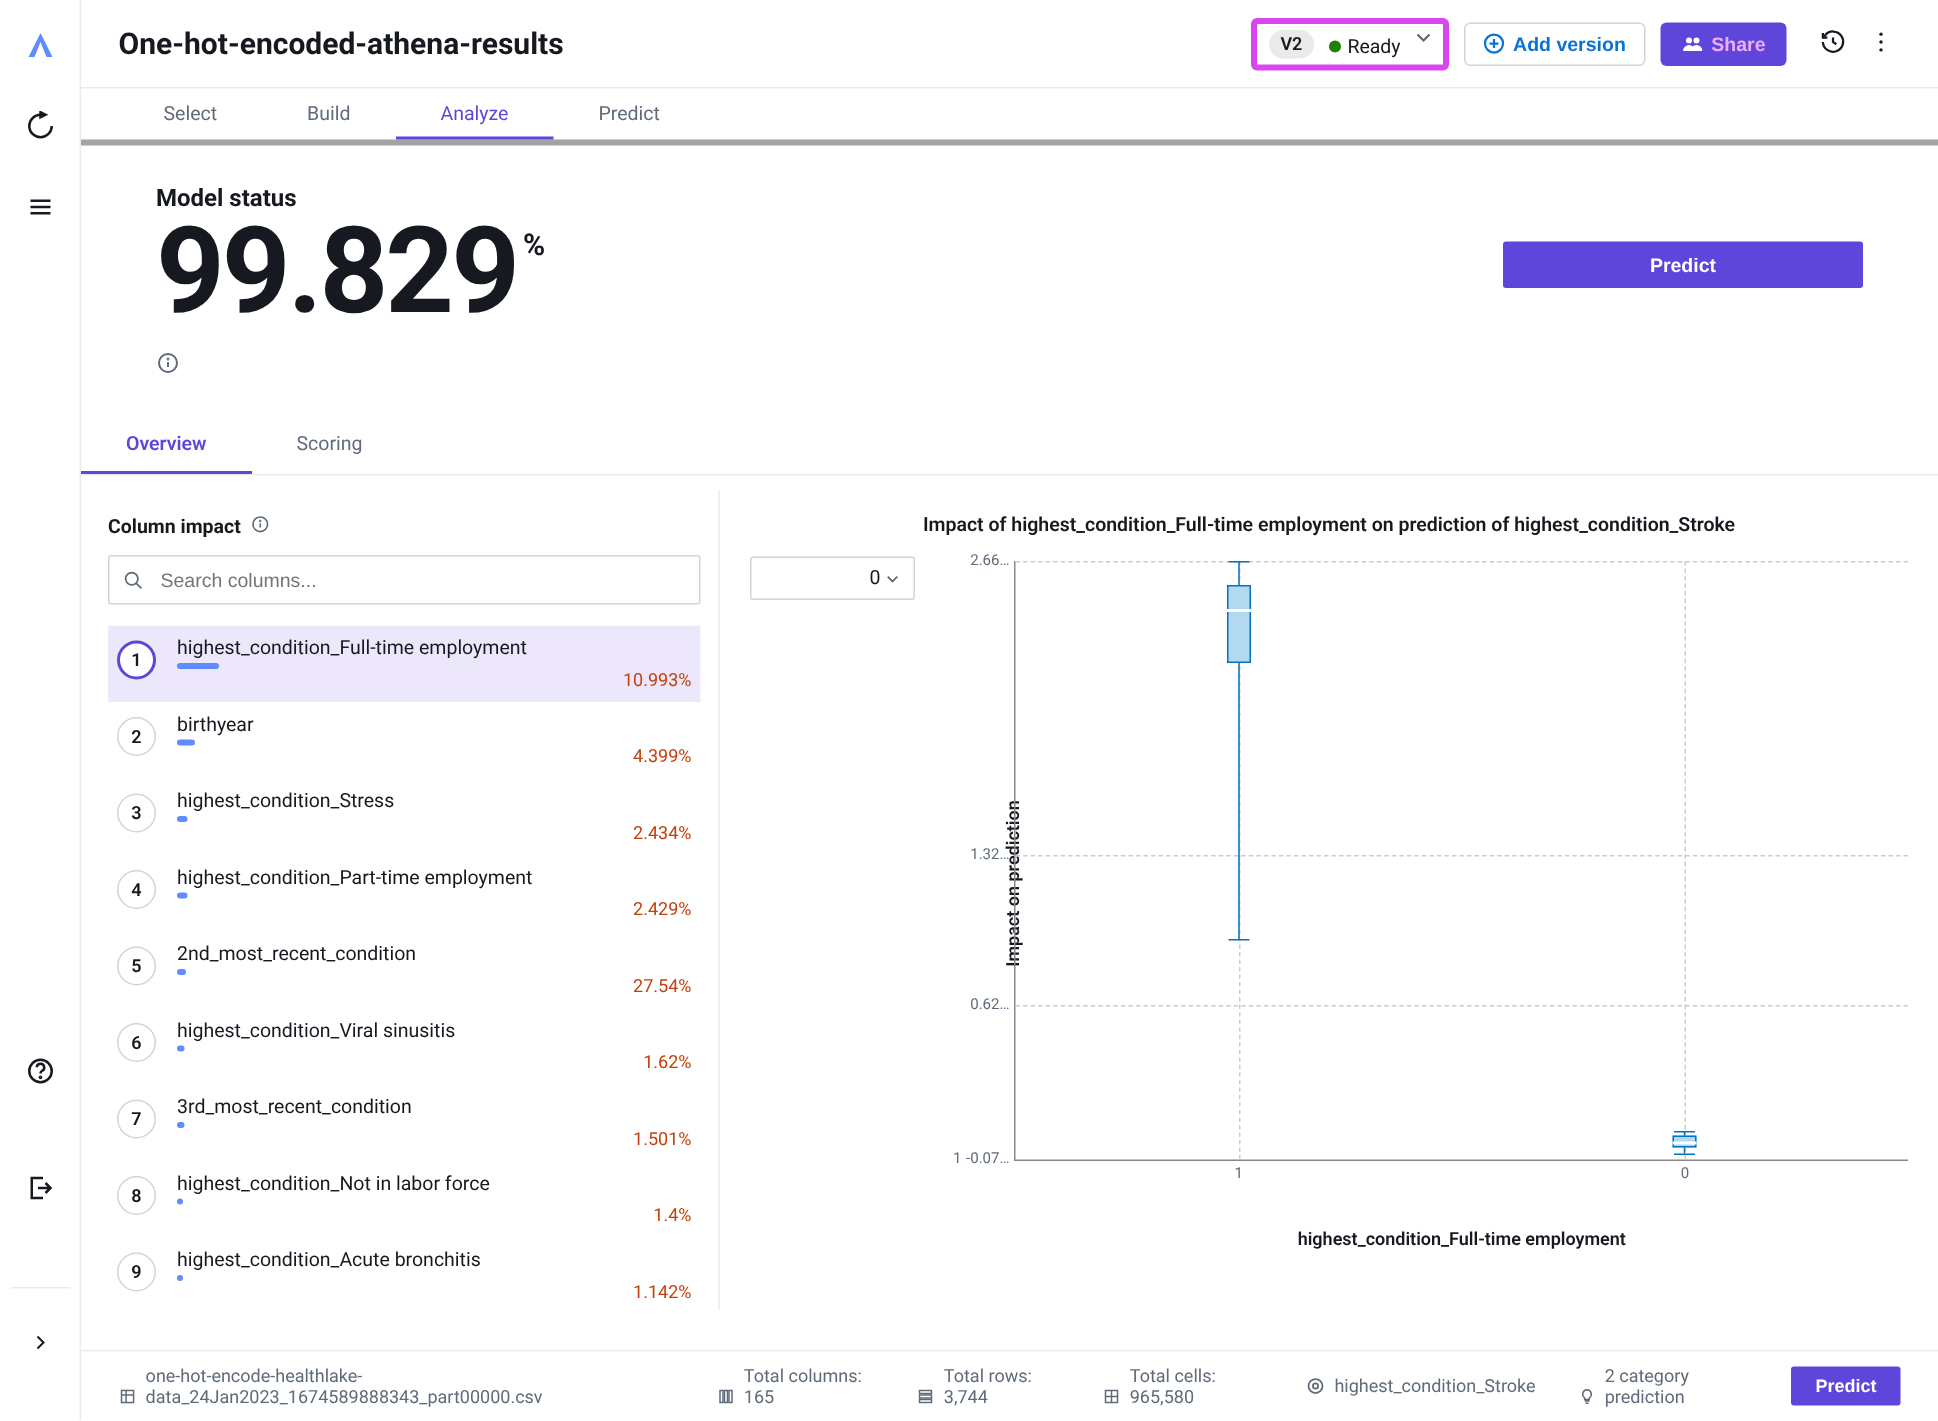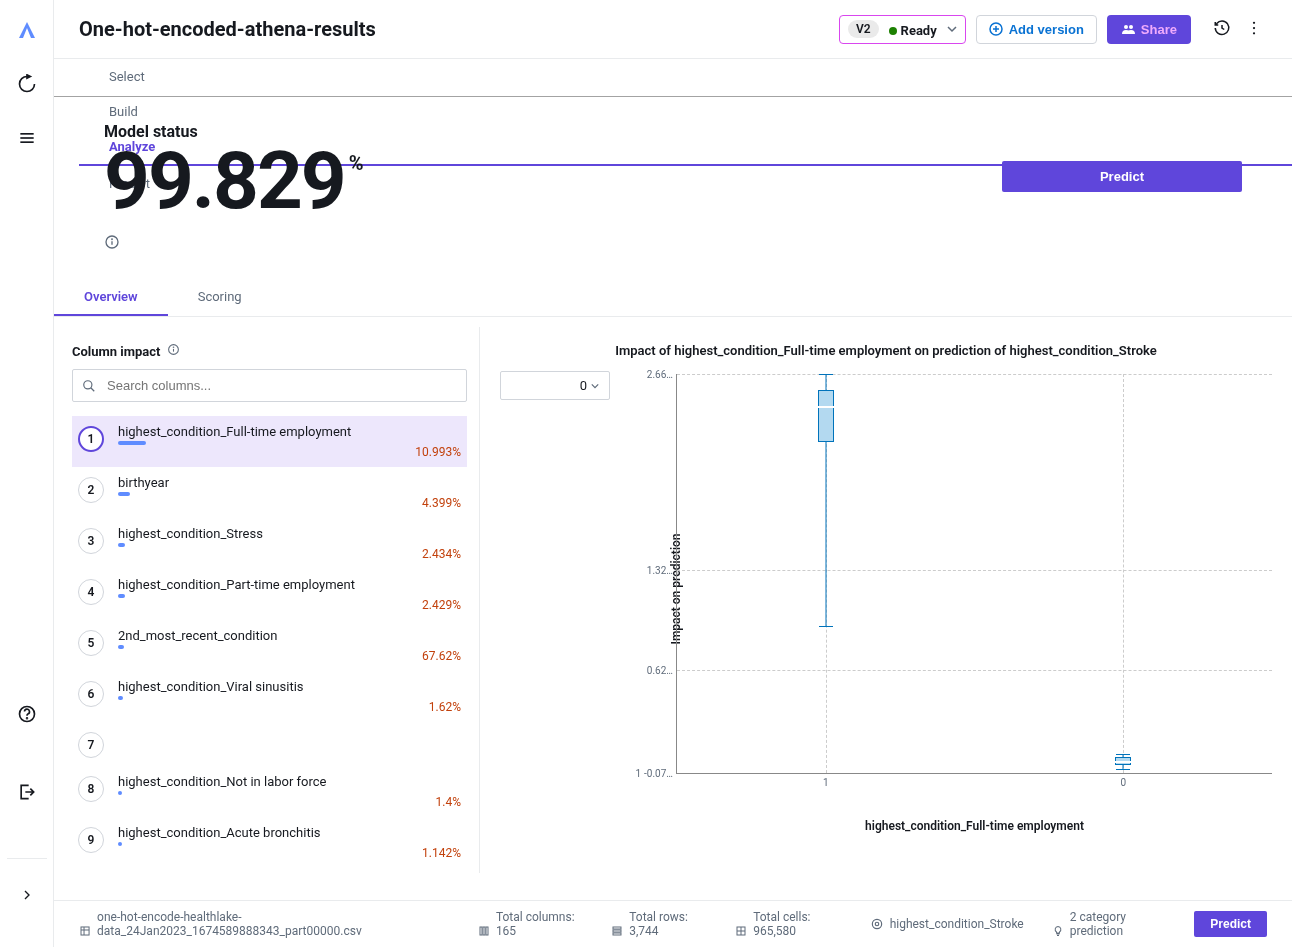--- a/index.html
+++ b/index.html
@@ -3,30 +3,30 @@
 <meta charset="utf-8">
 <style>
 * { box-sizing: border-box; margin: 0; padding: 0; }
 body { font-family: -apple-system, BlinkMacSystemFont, "Segoe UI", Roboto, "Helvetica Neue", Arial, sans-serif; background: #fff; color: #16191f; width: 1292px; height: 947px; overflow: hidden; position: relative; }
 .sidebar-left { position: absolute; left: 0; top: 0; width: 54px; height: 947px; border-right: 1px solid #e9ebed; display: flex; flex-direction: column; align-items: center; padding-top: 18px; }
 .sidebar-left .logo { width: 24px; height: 24px; margin-bottom: 30px; }
 .sidebar-left .nav-icon { width: 24px; height: 24px; margin-bottom: 30px; display: flex; align-items: center; justify-content: center; cursor: pointer; }
 .sidebar-bottom { position: absolute; bottom: 10px; display: flex; flex-direction: column; align-items: center; gap: 24px; }
 .topbar { position: absolute; left: 54px; top: 0; right: 0; height: 59px; display: flex; align-items: center; padding: 0 25px; border-bottom: 1px solid #e9ebed; }
 .topbar .title { font-size: 20px; font-weight: 700; flex: 1; }
-.version-badge-wrap { display: flex; align-items:center; border: 1px solid #d946ef; border-radius: 4px; padding: 4px 8px; gap: 10px; margin-right: 10px; }
+.version-badge-wrap { display: flex; border: 4px solid #d946ef; border-radius: 4px; padding: 4px 8px; gap: 10px; margin-right: 10px; }
 .version-badge { background: #eaeaea; border-radius: 10px; padding: 2px 8px; font-size: 12px; font-weight: 600; }
 .ready-dot { width: 8px; height: 8px; border-radius: 4px; background: #1d8102; display: inline-block; margin-right: 4px; }
-.ready-text { font-size: 13px; font-weight: bold; }
+.ready-text { font-size: 13px; }
 .btn-outline { border: 1px solid #d1d5db; border-radius: 4px; padding: 6px 12px; font-size: 13px; font-weight: 600; color: #0972d3; background: #fff; display: flex; align-items: center; gap: 6px; cursor: pointer; margin-right: 10px; }
 .btn-primary { background: #5f46db; color: #f0abfc; border: none; border-radius: 4px; padding: 7px 14px; font-size: 13px; font-weight: 600; display: flex; align-items: center; gap: 6px; cursor: pointer; margin-right: 12px; }
 .icon-btn { background: none; border: none; cursor: pointer; padding: 4px; margin-left: 6px; }
-.tabs { position: absolute; left: 54px; top: 59px; right: 0; height: 38px; border-bottom: 1px solid #a3a3a3; display: flex; padding-left: 25px; flex-direction: column; }
+.tabs { position: absolute; left: 54px; top: 59px; right: 0; height: 38px; border-bottom: 4px solid #a3a3a3; display: flex; padding-left: 25px; }
 .tab { padding: 10px 30px; font-size: 13px; color: #5f6b7a; cursor: pointer; }
-.tab.active { color: #5f46db; font-weight: 700; border-bottom: 2px solid #5f46db; }
+.tab.active { color: #5f46db; font-weight: 400; border-bottom: 2px solid #5f46db; }
 .main-content { position: absolute; left: 54px; top: 97px; right: 0; bottom: 47px; overflow: hidden; }
 .model-status { padding: 25px 50px 10px 50px; }
 .model-status-label { font-size: 16px; font-weight: 700; }
 .accuracy-row { display: flex; align-items: flex-start; }
 .accuracy-big { font-size: 80px; font-weight: 700; line-height: 1; letter-spacing: -2px; }
 .accuracy-pct { font-size: 20px; font-weight: 700; margin-top: 10px; margin-left: 4px; }
 .predict-btn-big { margin-left: auto; background: #5f46db; color: #fff; border: none; border-radius: 2px; padding: 8px 0; width: 240px; font-size: 13px; font-weight: 600; cursor: pointer; margin-top: 20px; }
 .accuracy-desc { font-size: 24px; font-weight: 400; margin-top: 4px; max-width: 900px; line-height: 1.4; }
 .info-icon-inline { display: inline-block; vertical-align: middle; }
 .sub-tabs { display: flex; margin-top: 20px; border-bottom: 1px solid #e9ebed; margin-left: -50px; margin-right: -50px; padding-left: 0; }
@@ -233,33 +233,38 @@
               <div class="impact-name">highest_condition_Part-time employment</div>
               <div class="impact-bar" style="width: 7px;"></div>
               <div class="impact-pct">2.429%</div>
             </div>
           </div>
           <div class="impact-item">
             <div class="impact-rank">5</div>
             <div class="impact-body">
               <div class="impact-name">2nd_most_recent_condition</div>
               <div class="impact-bar" style="width: 6px;"></div>
-              <div class="impact-pct">67.62%</div>
+              <div class="impact-pct">27.54%</div>
             </div>
           </div>
           <div class="impact-item">
             <div class="impact-rank">6</div>
             <div class="impact-body">
               <div class="impact-name">highest_condition_Viral sinusitis</div>
               <div class="impact-bar" style="width: 5px;"></div>
               <div class="impact-pct">1.62%</div>
             </div>
           </div>
           <div class="impact-item">
             <div class="impact-rank">7</div>
+            <div class="impact-body">
+              <div class="impact-name">3rd_most_recent_condition</div>
+              <div class="impact-bar" style="width: 5px;"></div>
+              <div class="impact-pct">1.501%</div>
+            </div>
           </div>
           <div class="impact-item">
             <div class="impact-rank">8</div>
             <div class="impact-body">
               <div class="impact-name">highest_condition_Not in labor force</div>
               <div class="impact-bar" style="width: 4px;"></div>
               <div class="impact-pct">1.4%</div>
             </div>
           </div>
           <div class="impact-item">

